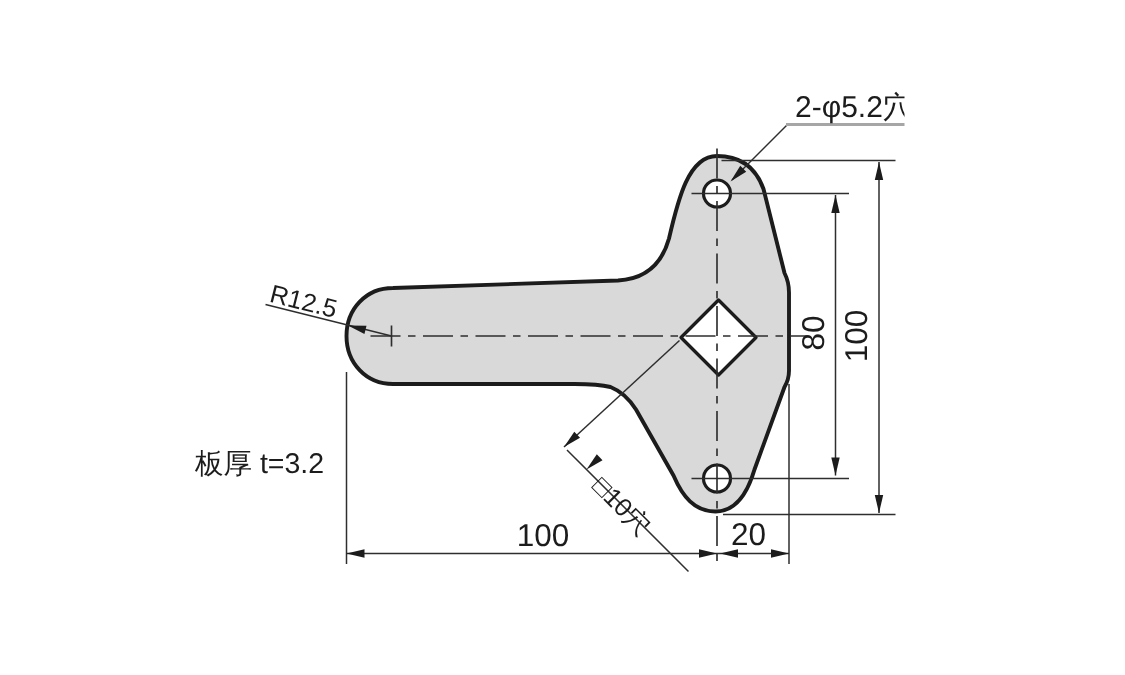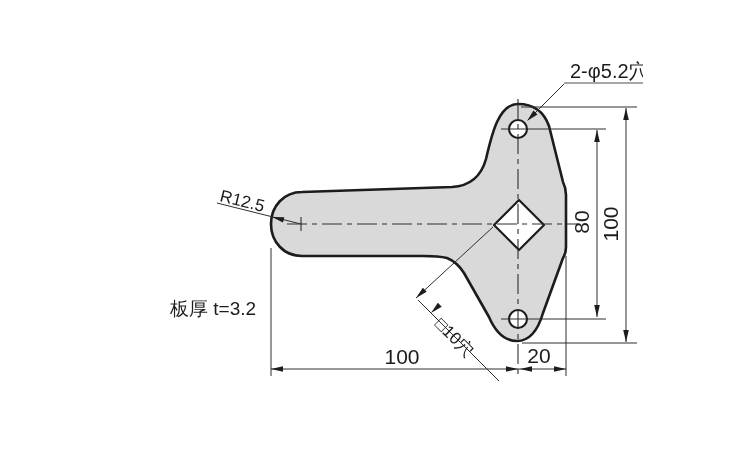--- a/index.html
+++ b/index.html
@@ -2,21 +2,20 @@
 <html><head>
 <meta charset="utf-8">
 <style>
   html,body{margin:0;padding:0;background:#ffffff;}
   .stage{
     position:relative;
     width:603px;height:450px;
     background:#ffffff;
     font-family:"Liberation Sans","DejaVu Sans",sans-serif;
     overflow:hidden;
-    margin-left:40px;
   }
   svg{display:block;}
   text{
     fill:#1c1c1c;
     font-family:"Liberation Sans","DejaVu Sans",sans-serif;
   }
   .dim-text{font-size:21px;}
   .label-text{font-size:20px;}
   .label-small{font-size:17px;}
   .thickness-text{font-size:19px;}

